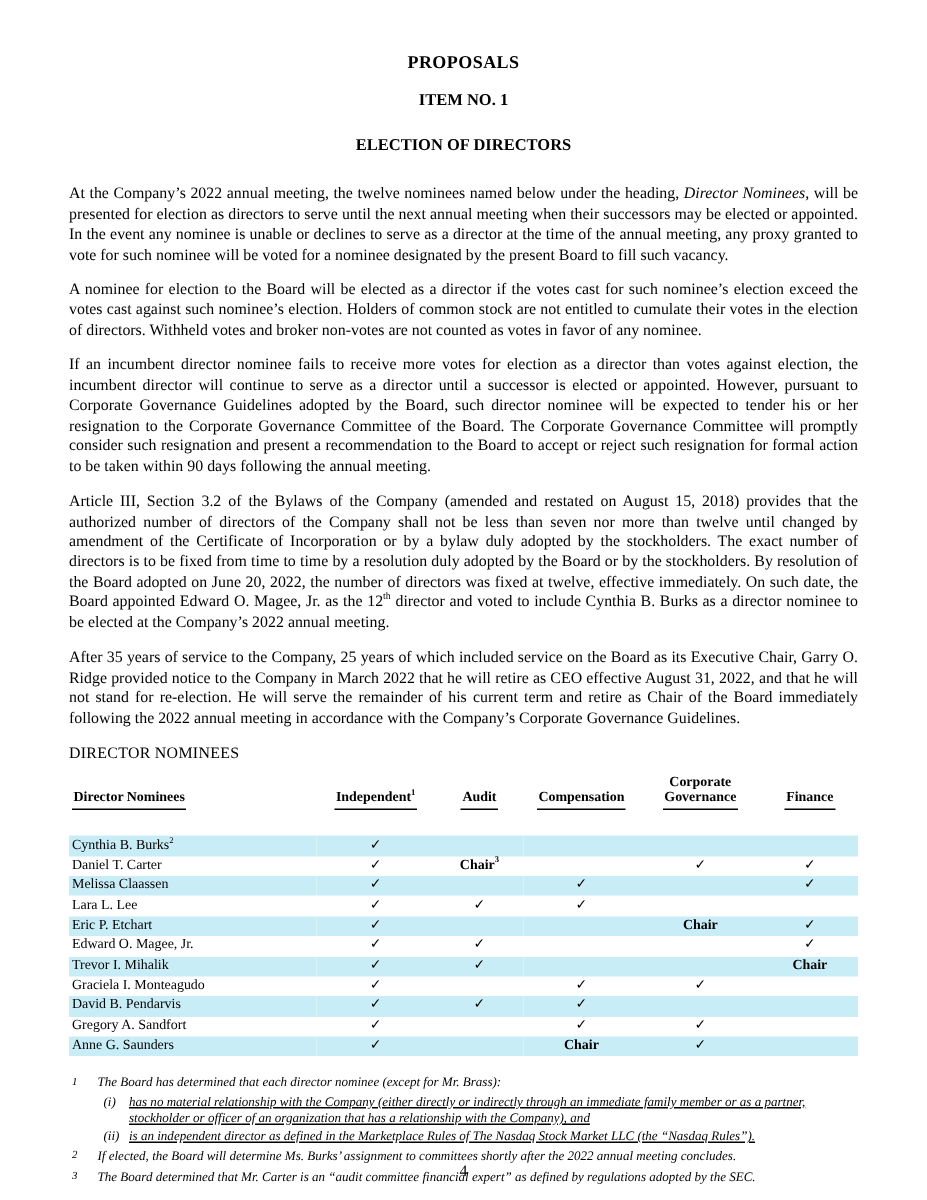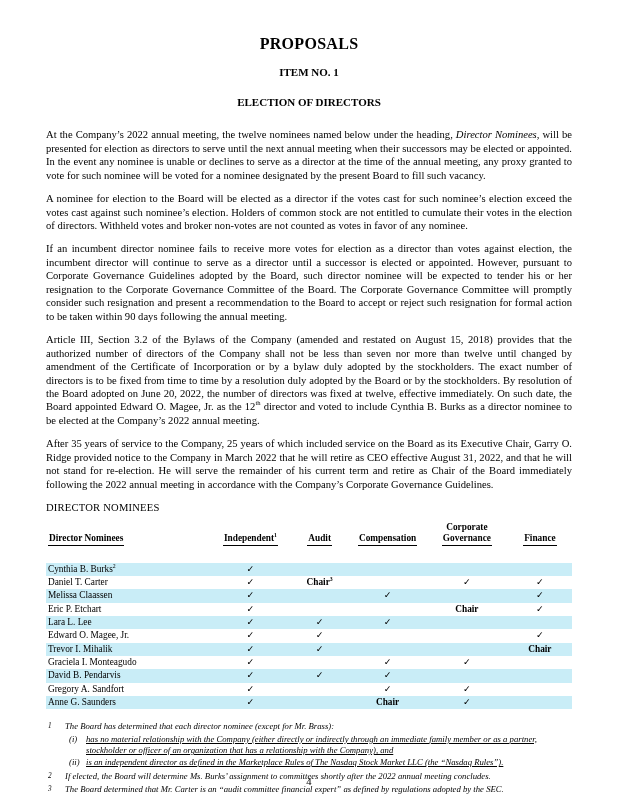--- a/index.html
+++ b/index.html
@@ -10,21 +10,21 @@
     padding:34px 46px 0;
     box-sizing:border-box;
     background:#fff;
     font-family:"Liberation Serif","DejaVu Serif",serif;
     font-size:10.6px;
     line-height:1.27;
     color:#000;
     overflow:hidden;
   }
   .title-block { text-align:center; }
-  .doc-title { font-size:16px; font-weight:bold; margin:0; letter-spacing:.3px; }
+  .doc-title { font-size:12px; font-weight:bold; margin:0; letter-spacing:.3px; }
   .doc-item { font-size:11px; font-weight:bold; margin:12px 0 0; }
   .doc-heading { font-size:11px; font-weight:bold; margin:16px 0 18px; }
   p.body-para { margin:0 0 10px; text-align:justify; }
   sup { font-size:.62em; vertical-align:super; line-height:0; }
   .dir-heading { margin:3px 0 7px; letter-spacing:.2px; }
 
   table.nominees { width:100%; border-collapse:collapse; font-size:9.3px; line-height:1.18; table-layout:fixed; }
   table.nominees th { font-weight:bold; vertical-align:bottom; padding:0 2px 17px; }
   table.nominees td { padding:1.2px 2px; }
   table.nominees th:nth-child(1), table.nominees td:nth-child(1) { width:32%; text-align:left; }
@@ -101,34 +101,34 @@
         </tr>
         <tr>
           <td>Melissa Claassen</td>
           <td class="col-c">✓</td>
           <td class="col-c"></td>
           <td class="col-c">✓</td>
           <td class="col-c"></td>
           <td class="col-c">✓</td>
         </tr>
         <tr>
+          <td>Lara L. Lee</td>
+          <td class="col-c">✓</td>
+          <td class="col-c">✓</td>
+          <td class="col-c">✓</td>
+          <td class="col-c"></td>
+          <td class="col-c"></td>
+        </tr>
+        <tr>
           <td>Eric P. Etchart</td>
           <td class="col-c">✓</td>
           <td class="col-c"></td>
           <td class="col-c"></td>
           <td class="col-c chair">Chair</td>
           <td class="col-c">✓</td>
-        </tr>
-        <tr>
-          <td>Lara L. Lee</td>
-          <td class="col-c">✓</td>
-          <td class="col-c">✓</td>
-          <td class="col-c">✓</td>
-          <td class="col-c"></td>
-          <td class="col-c"></td>
         </tr>
         <tr>
           <td>Edward O. Magee, Jr.</td>
           <td class="col-c">✓</td>
           <td class="col-c">✓</td>
           <td class="col-c"></td>
           <td class="col-c"></td>
           <td class="col-c">✓</td>
         </tr>
         <tr>

